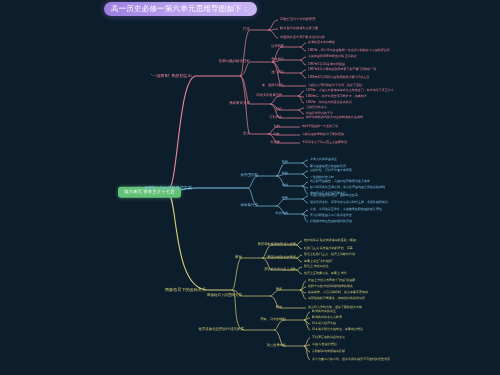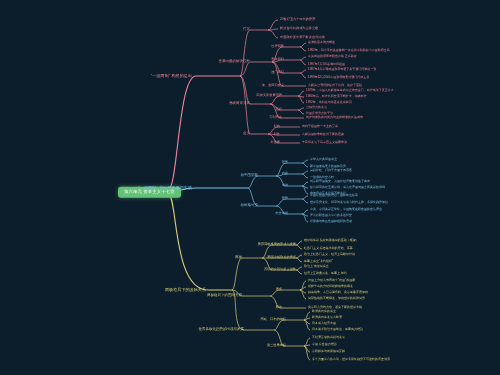--- a/index.html
+++ b/index.html
@@ -181,20 +181,21 @@
       <path d="M304 320 C 307 320 307 324 310 324" stroke="#d8cf7a"></path>
       <path d="M304 320 C 307 320 307 330 310 330" stroke="#d8cf7a"></path>
       <path d="M284 346 L 304 346" stroke="#d8cf7a"></path>
       <path d="M304 346 C 307 346 307 338 310 338" stroke="#d8cf7a"></path>
       <path d="M304 346 C 307 346 307 345 310 345" stroke="#d8cf7a"></path>
       <path d="M304 346 C 307 346 307 352 310 352" stroke="#d8cf7a"></path>
       <path d="M304 346 C 307 346 307 360 310 360" stroke="#d8cf7a"></path>
     </g>
   </svg>
 
+  <div class="banner">高一历史必修一第六单元思维导图如下：</div>
 
   <div class="node root" style="left:118px;top:192px;">第六单元 资本主义十七世</div>
 
   <div class="node lvl1 c-pink" style="left:192px;top:76px;transform:translate(-100%,-50%);">"一国两制" 构想的提出</div>
 
   <div class="node lvl2 c-pink" style="left:250px;top:30px;transform:translate(-100%,-50%);">背景</div>
   <div class="node lvl3 c-pink" style="left:280px;top:20px;">20世纪五六十年代的形势</div>
   <div class="node lvl3 c-pink" style="left:280px;top:29px;">解决台湾问题成为当务之急</div>
   <div class="node lvl3 c-pink" style="left:280px;top:38px;">中国政府提出和平解决台湾问题</div>
 

